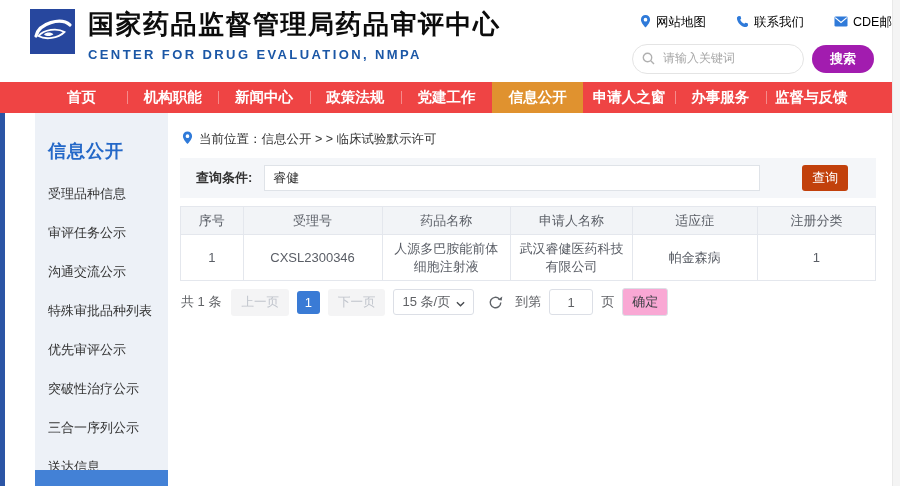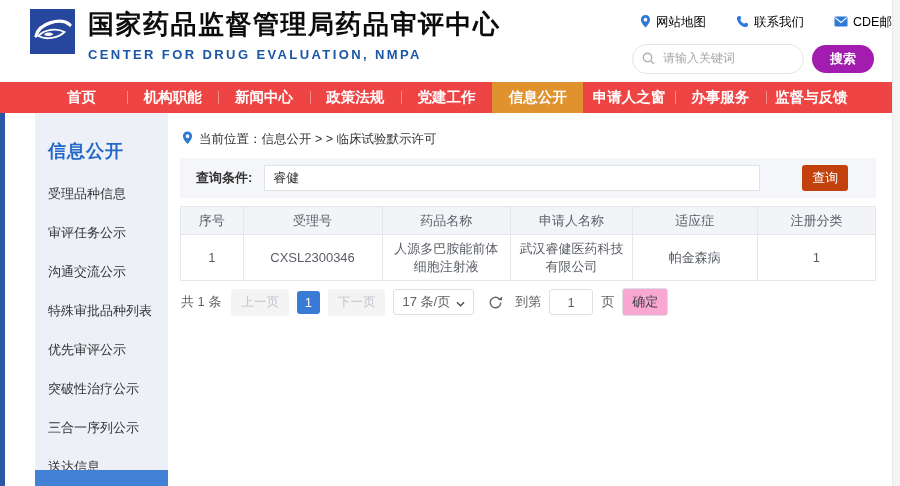--- a/index.html
+++ b/index.html
@@ -247,21 +247,21 @@
     </tr>
   </tbody>
 </table>
 
 <div class="pagination">
   <span class="pg-total">共 1 条</span>
   <span class="pg-btn">上一页</span>
   <span class="pg-page">1</span>
   <span class="pg-btn">下一页</span>
   <span class="pg-size">
-    <span>17 条/页</span>
+    <span>15 条/页</span>
     <span>
       <svg width="9" height="6" viewBox="0 0 10 6">
           <path d="M1 1 L5 5 L9 1" stroke="#46494e" stroke-width="1.5" fill="none"></path>
         </svg>
     </span>
   </span>
   <span class="pg-refresh">
     <svg width="15" height="15" viewBox="0 0 16 16">
         <path d="M13.6 8a5.6 5.6 0 1 1-1.7-4" fill="none" stroke="#5f6368" stroke-width="1.5"></path>
         <polygon points="14.9,1.2 14.9,5.5 10.6,5.5" fill="#5f6368" transform="rotate(8 13 3.5)"></polygon>

